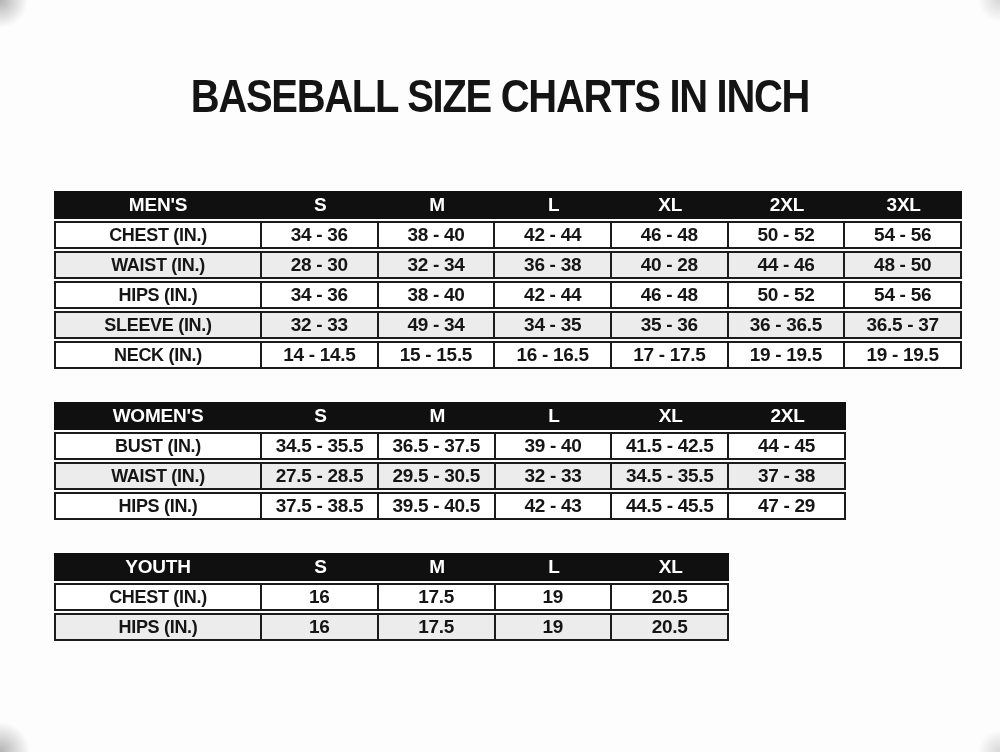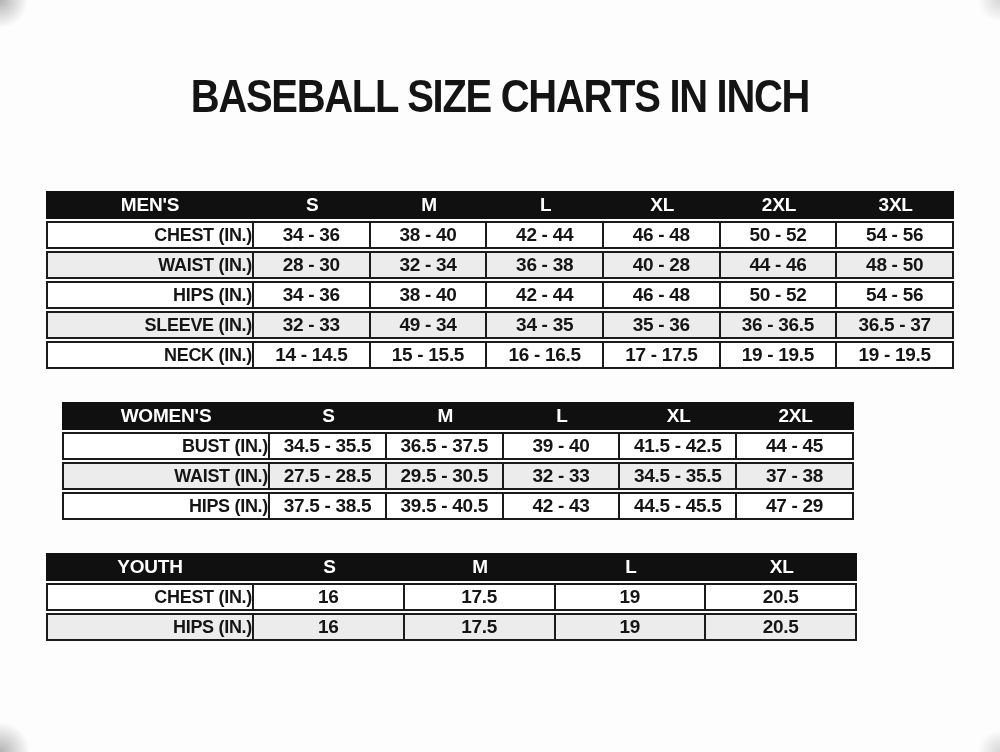--- a/index.html
+++ b/index.html
@@ -30,28 +30,28 @@
     font-size: 47px;
     font-weight: 800;
     letter-spacing: -1.5px;
     color: #141414;
     transform: scaleX(0.85);
     transform-origin: center;
     white-space: nowrap;
   }
   table.size-table {
     position: absolute;
-    left: 46px;
+    left: 54px;
     border-collapse: separate;
     border-spacing: 0 2px;
     table-layout: fixed;
   }
   #mens-table  { top: 189px; width: 908px; }
-  #womens-table{ top: 400px; width: 792px; margin-left: 16px; }
-  #youth-table { top: 551px; width: 811px; }
+  #womens-table{ top: 400px; width: 792px; }
+  #youth-table { top: 551px; width: 675px; }
   col.c-label { width: 208px; }
   .size-table th {
     background: var(--header-bg, #101010);
     color: var(--header-text, #ffffff);
     height: 28px;
     font-size: 19px;
     font-weight: bold;
     letter-spacing: -0.2px;
     text-align: center;
     vertical-align: middle;
@@ -67,21 +67,20 @@
     font-size: 19px;
     font-weight: bold;
     letter-spacing: -0.3px;
     color: #151515;
     white-space: nowrap;
     overflow: hidden;
   }
   .size-table td:first-child {
     border-left: 2px solid #1b1b1b;
     font-size: 18px;
-    text-align: right;
   }
   .size-table tbody tr:nth-child(even) td {
     background: var(--row-alt-bg, #ececec);
   }
 </style>
 </head>
 <body>
 
 <div class="page">
   <div class="vignette"></div>

